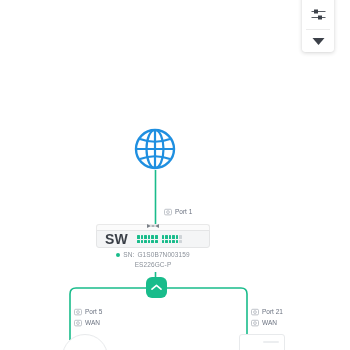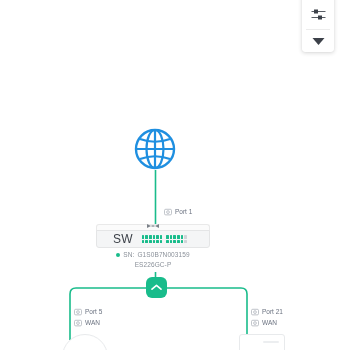--- a/index.html
+++ b/index.html
@@ -126,24 +126,24 @@
     width: 114px;
     height: 18px;
     background: #f4f5f6;
     border: 1px solid #e4e5e6;
     border-radius: 0 0 3px 3px;
     box-sizing: border-box;
     display: flex;
     align-items: center;
   }
   .sw-label {
-    font-size: 12px;
-    font-weight: normal;
+    font-size: 14px;
+    font-weight: bold;
     color: #3a3f47;
-    margin-left: 16px;
+    margin-left: 8px;
     letter-spacing: 0.2px;
   }
   .sw-ports {
     display: flex;
     gap: 4px;
     margin-left: 9px;
     align-items: center;
   }
   .port-bank {
     display: grid;

